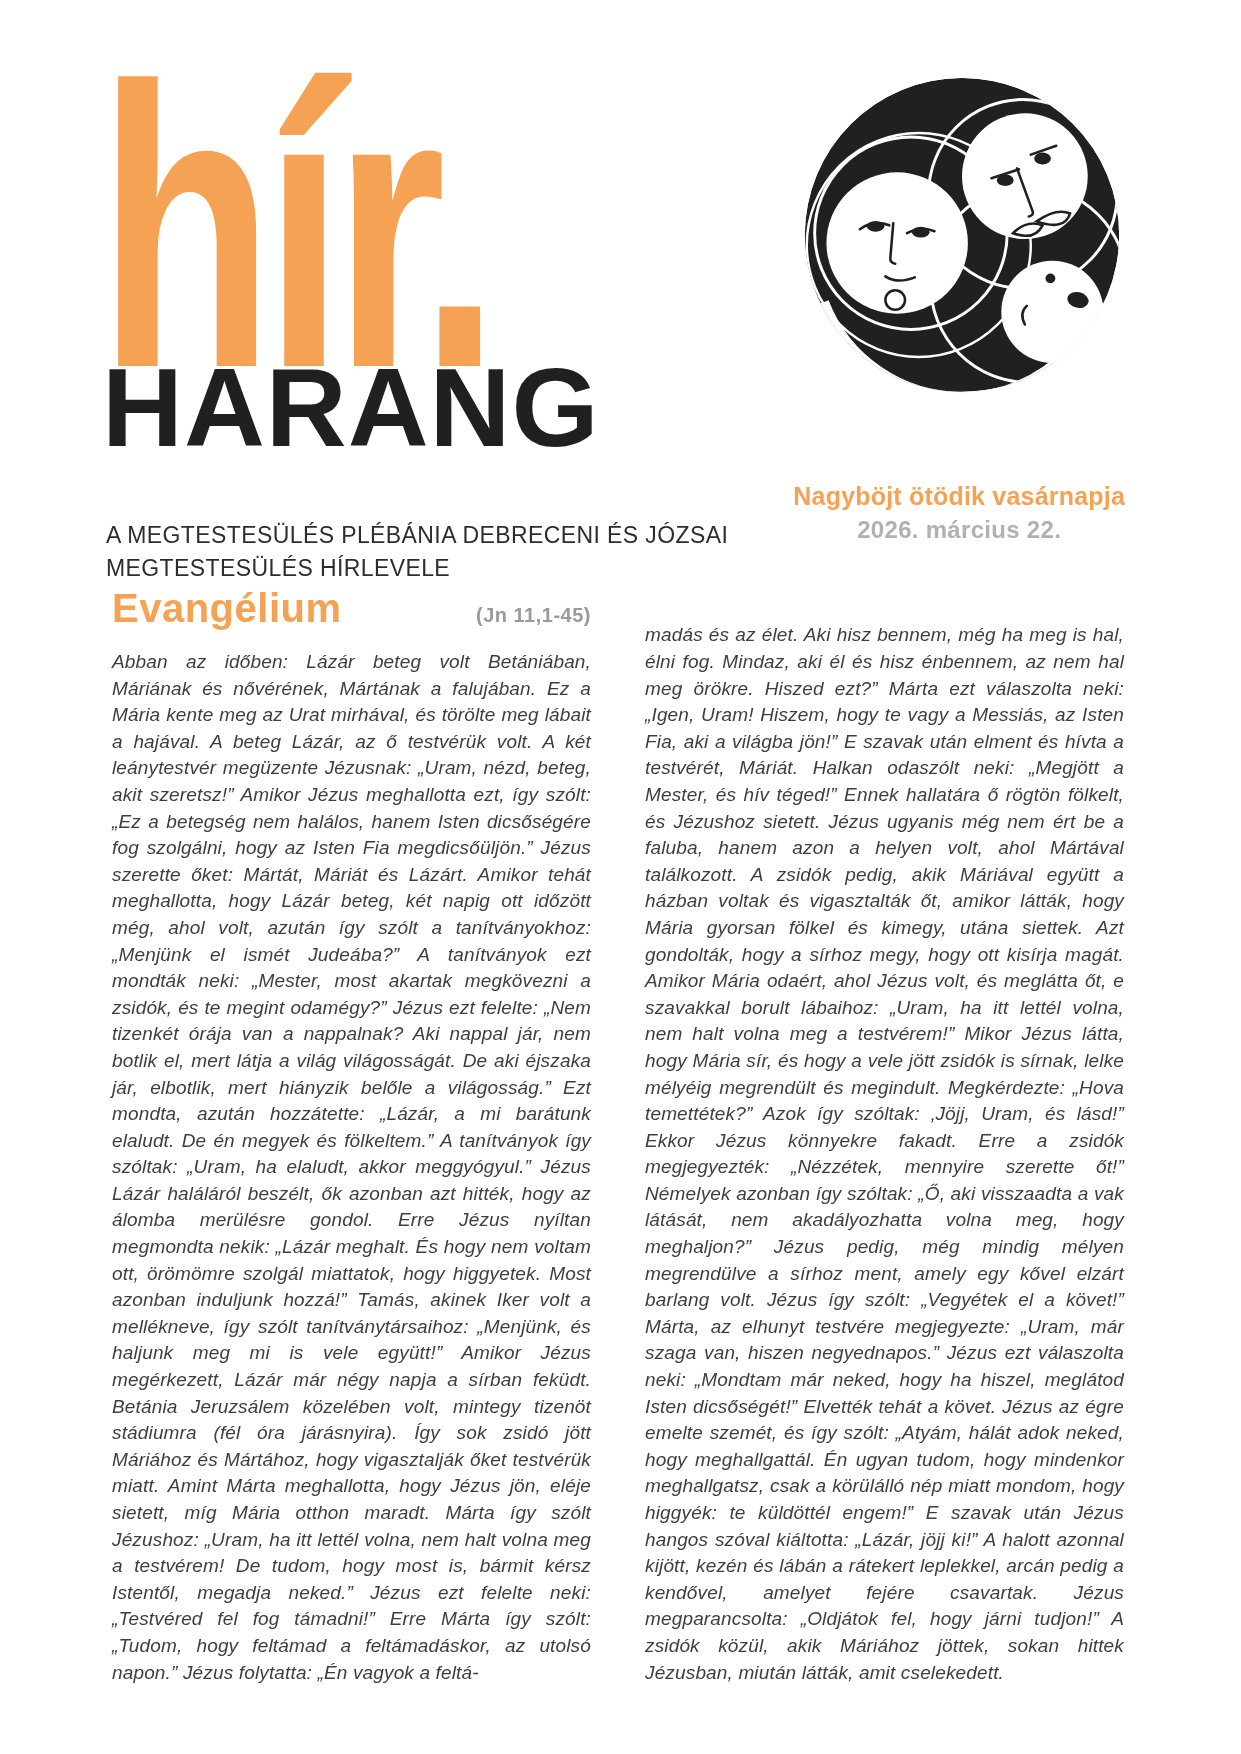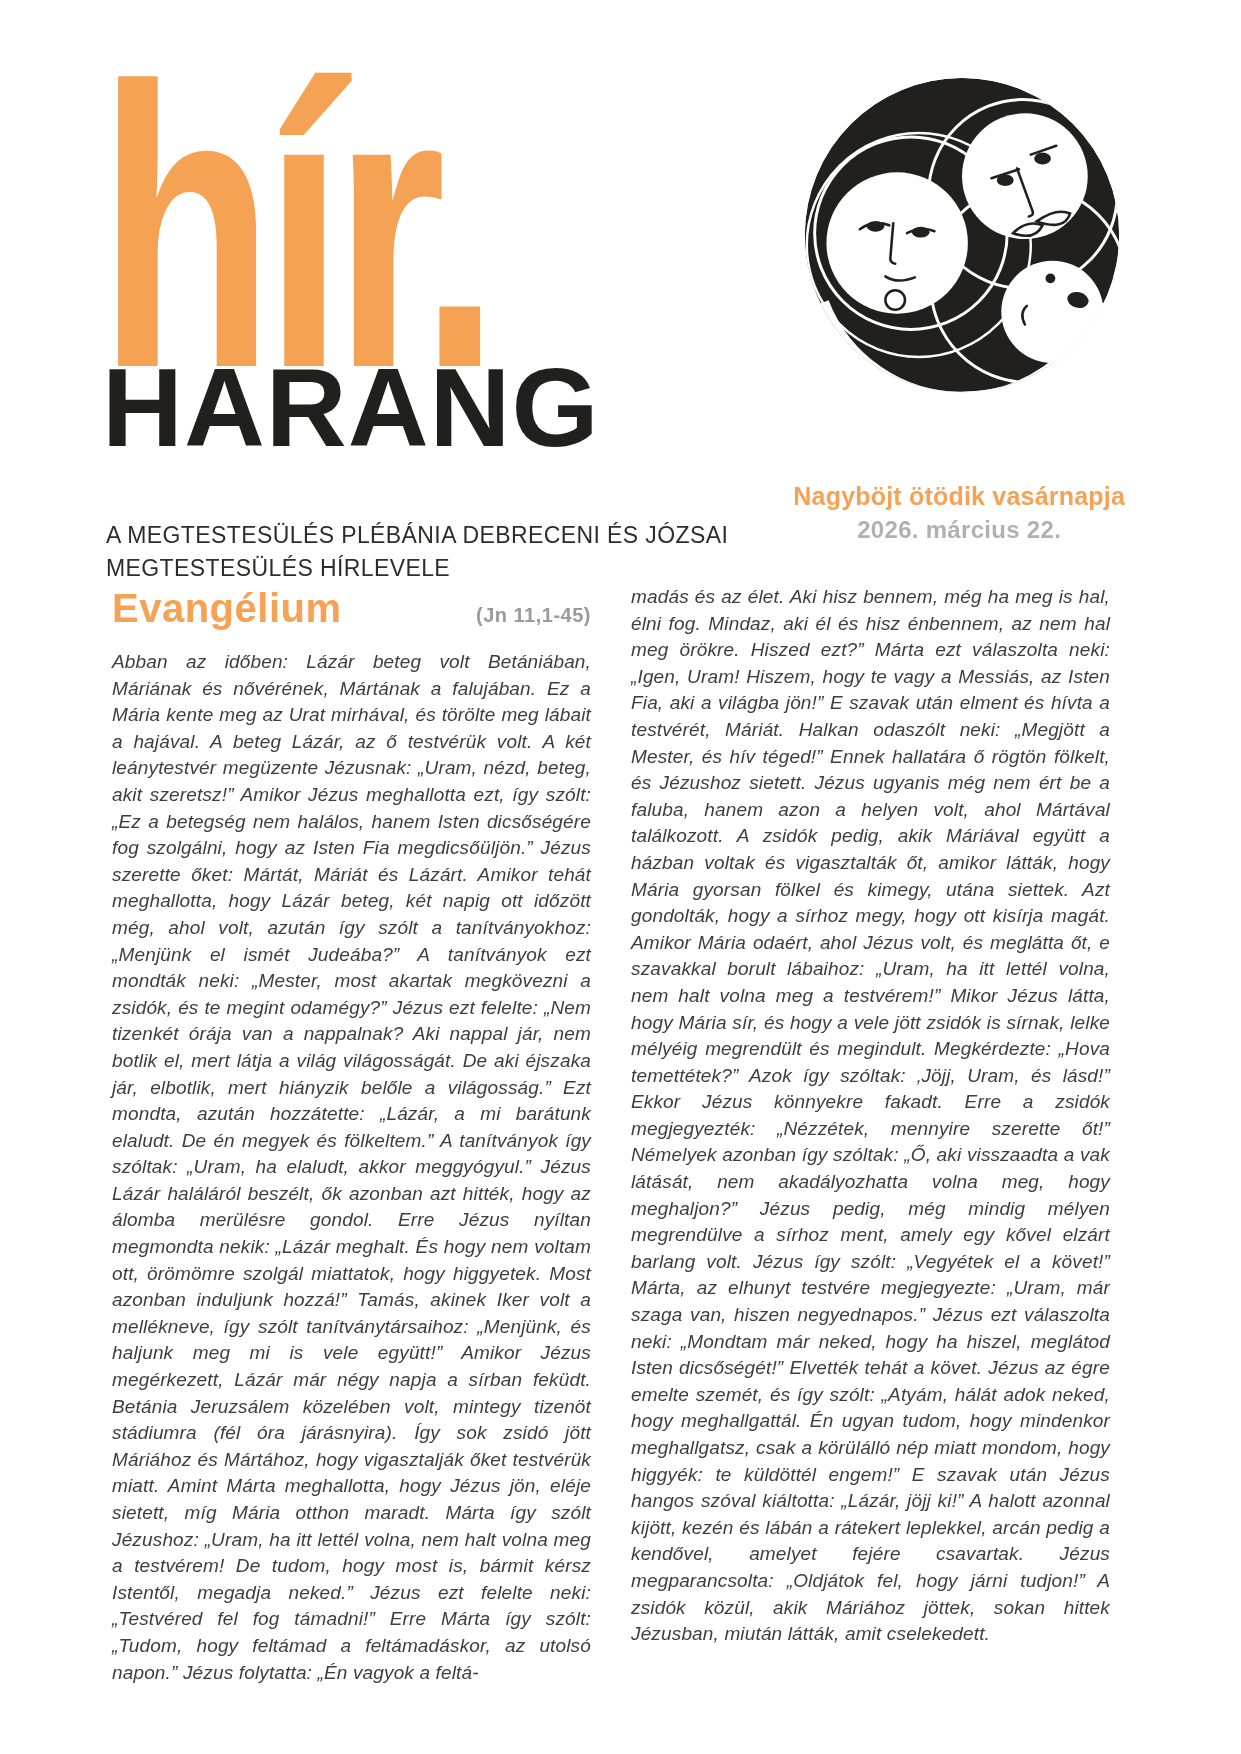--- a/index.html
+++ b/index.html
@@ -25,21 +25,21 @@
     font-size:23px;line-height:1.42;letter-spacing:0.4px;
     color:#2f2d2c;font-weight:400;margin-top:40px;
   }
   .emblem{position:absolute;left:795px;top:76px;width:334px;height:334px;}
 
   .issue{position:absolute;right:116px;top:482px;text-align:center;}
   .issue-title{font-size:25px;font-weight:700;color:var(--accent);white-space:nowrap;letter-spacing:0.2px;}
   .issue-date{font-size:24px;font-weight:700;color:#b1b1b1;margin-top:5px;letter-spacing:0.3px;}
 
   
-  .content{position:absolute;left:112px;top:584px;width:1012px;display:flex;gap:40px;}
+  .content{position:absolute;left:112px;top:584px;width:1012px;display:flex;gap:54px;align-items:flex-end;}
   .col{width:479px;}
   .article-head{display:flex;justify-content:space-between;align-items:baseline;margin:2px 0 18px 0;}
   .article-title{font-size:40px;font-weight:700;color:var(--accent);letter-spacing:0.5px;}
   .article-ref{font-size:20px;font-weight:700;color:#9a9a9a;letter-spacing:0.5px;}
   .gospel{
     font-size:19px;line-height:26.6px;letter-spacing:0.15px;
     color:#3e3e3e;text-align:justify;font-style:italic;
   }
 </style>
 </head>

